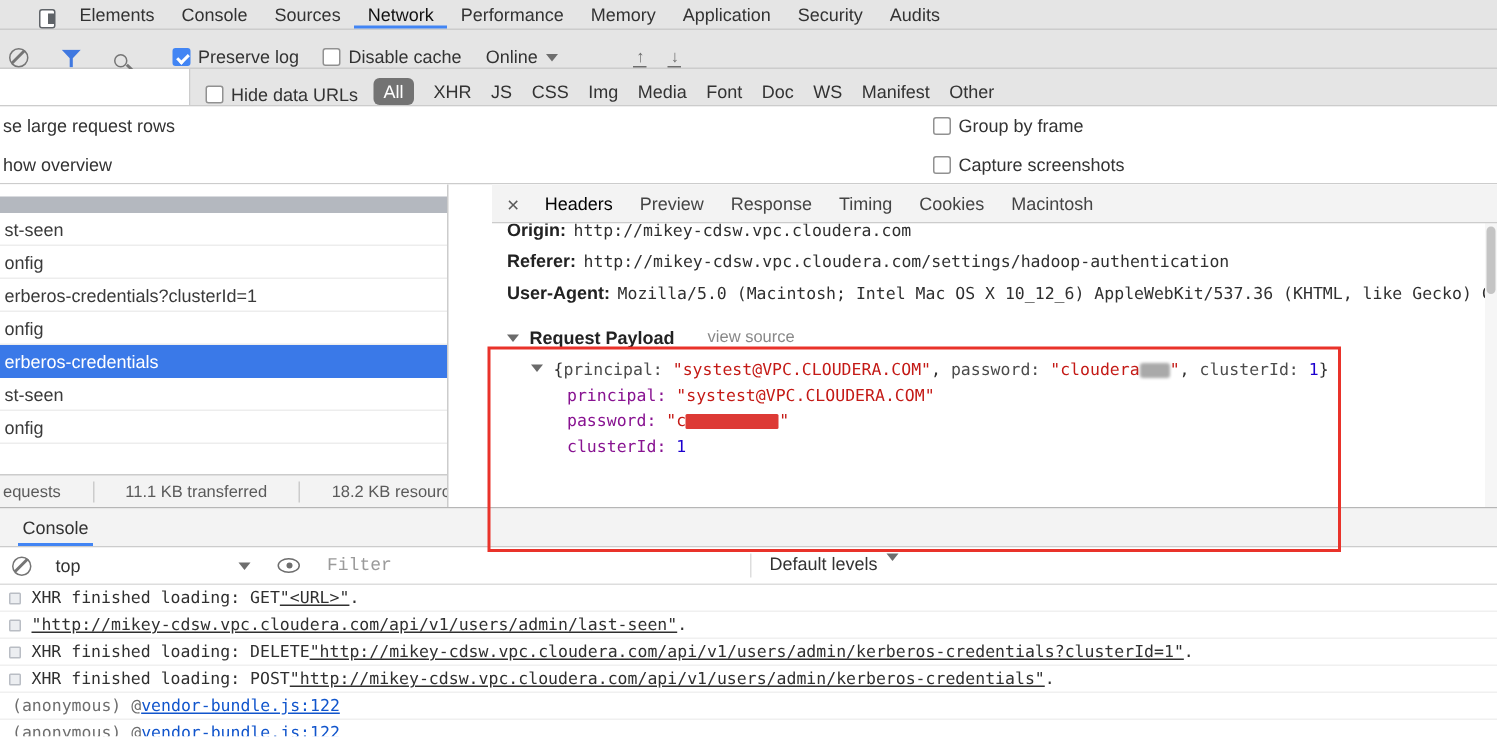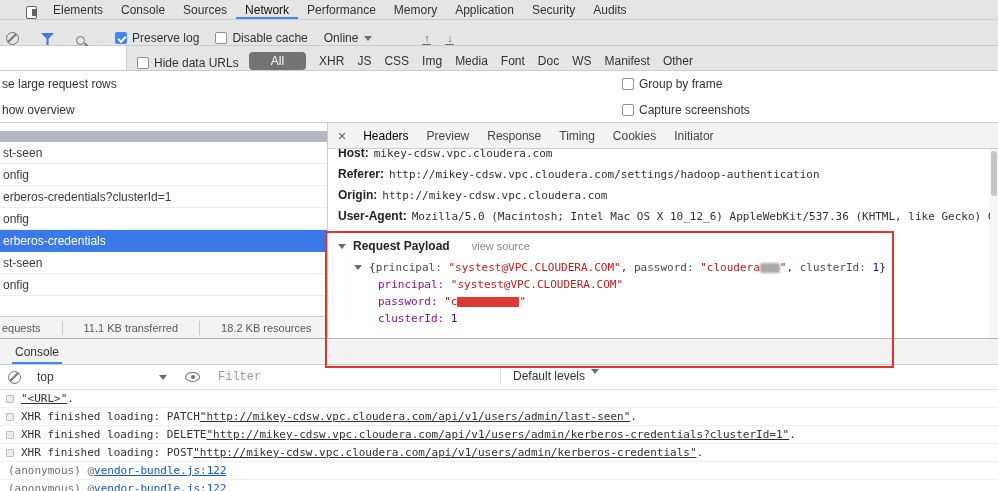--- a/index.html
+++ b/index.html
@@ -31,32 +31,32 @@
   .dd-tri{width:0;height:0;border-left:4px solid transparent;border-right:4px solid transparent;border-top:5px solid #6e6e6e;display:inline-block;flex:none}
   .arrow-ic{display:flex;flex-direction:column;align-items:center;color:#6e6e6e;font-size:11px;line-height:9px;font-weight:bold}
   .abar{width:9px;height:1.5px;background:#6e6e6e;margin-top:1px}
 
   
   #filterrow{top:46px;height:25px;border-bottom:1px solid #ccc}
   .netfilter-box{width:127px;height:100%;background:#fff;border-right:1px solid #ccc;display:flex;align-items:center;padding:0 6px;flex:none}
   .netfilter{border:0;outline:0;width:100%;font-size:12px;background:transparent;font-family:"Liberation Sans",sans-serif}
   .ftypes{display:flex;align-items:center}
   .ftype{margin-left:13px;color:#333;white-space:nowrap}
-  .ftype.selected{background:#737373;color:#fff;border-radius:4px;padding:2px 22px;margin-left:10px}
+  .ftype.selected{background:#737373;color:#fff;border-radius:4px;padding:2px 7px;margin-left:10px}
 
   
   .optrow{position:absolute;left:0;right:0;background:#fff;display:flex;align-items:center}
   #optrow1{top:71px;height:26px}
   #optrow2{top:97px;height:26px;border-bottom:1px solid #ccc}
   .optlabel{margin-left:2px}
   .optright{position:absolute;left:622px}
 
   
   #main{position:absolute;top:123px;left:0;width:998px;height:215px;background:#fff}
-  #reqpanel{position:absolute;left:0;top:0;width:328px;height:215px;border-right:1px solid #ccc;background:#fff;overflow:hidden}
+  #reqpanel{position:absolute;left:0;top:0;width:299px;height:215px;border-right:1px solid #ccc;background:#fff;overflow:hidden}
   .scrollband{margin-top:8px;height:11px;background:#b4b8bf}
   .req-row{height:22px;line-height:22px;font-size:12px;color:#3a3a3a;padding-left:3px;border-bottom:1px solid #ededed;white-space:nowrap;overflow:hidden}
   .req-row.selected{background:#3a79e8;color:#fff;border-bottom-color:#3a79e8}
   #summarybar{position:absolute;left:0;bottom:0;width:328px;height:22px;background:#f3f3f3;border-top:1px solid #ccc;display:flex;align-items:center;font-size:11px;color:#5a5a5a}
   .sumitem{padding:0 21px;border-right:1px solid #ccc;height:14px;line-height:14px;white-space:nowrap}
   .sumitem:first-child{padding-left:2px}
 
   #detailpanel{position:absolute;left:328px;top:0;right:0;height:215px;background:#fff}
   #dtabbar{height:26px;background:#f3f3f3;border-bottom:1px solid #ccc;display:flex;align-items:center;font-size:12px;color:#444}
   .dclose{padding:0 8px 0 10px;color:#5a5a5a;font-size:14px;line-height:1}
@@ -215,30 +215,29 @@
   <div id="detailpanel">
     <div id="dtabbar">
       <span class="dclose">×</span>
       <div style="display:flex;height:100%">
 
       <div class="dtab selected">Headers</div>
           <div class="dtab">Preview</div>
           <div class="dtab">Response</div>
           <div class="dtab">Timing</div>
           <div class="dtab">Cookies</div>
-          <div class="dtab">Initiator</div>
+          <div class="dtab">Macintosh</div>
         </div>
     </div>
 
     <div id="dcontent">
       <div>
 
-      <div class="hrow"><span class="hkey">Host:</span><span class="hval mono">mikey-cdsw.vpc.cloudera.com</span></div>
+          <div class="hrow"><span class="hkey">Origin:</span><span class="hval mono">http://mikey-cdsw.vpc.cloudera.com</span></div>
           <div class="hrow"><span class="hkey">Referer:</span><span class="hval mono">http://mikey-cdsw.vpc.cloudera.com/settings/hadoop-authentication</span></div>
-          <div class="hrow"><span class="hkey">Origin:</span><span class="hval mono">http://mikey-cdsw.vpc.cloudera.com</span></div>
           <div class="hrow"><span class="hkey">User-Agent:</span><span class="hval mono">Mozilla/5.0 (Macintosh; Intel Mac OS X 10_12_6) AppleWebKit/537.36 (KHTML, like Gecko) Ch</span></div>
         </div>
 
       <div class="psec">
         <div class="psec-head">
           <span class="tri"></span>
           <span class="ptitle">Request Payload</span>
           <span class="viewsource">view source</span>
         </div>
 
@@ -271,26 +270,26 @@
     <div class="levels-dd">
       <span>Default levels</span>
       <span class="dd-tri" style="margin-left:6px"></span>
     </div>
   </div>
   <div id="cmsgs">
     <div>
 
     <div class="cmsg">
           <span class="lvl"></span>
+          <span>XHR finished loading: GET </span>
           <span class="url">"&lt;URL&gt;"</span>
           <span>.</span>
         </div>
         <div class="cmsg">
           <span class="lvl"></span>
-          <span>XHR finished loading: PATCH </span>
           <span class="url">"http://mikey-cdsw.vpc.cloudera.com/api/v1/users/admin/last-seen"</span>
           <span>.</span>
         </div>
         <div class="cmsg">
           <span class="lvl"></span>
           <span>XHR finished loading: DELETE </span>
           <span class="url">"http://mikey-cdsw.vpc.cloudera.com/api/v1/users/admin/kerberos-credentials?clusterId=1"</span>
           <span>.</span>
         </div>
         <div class="cmsg">

